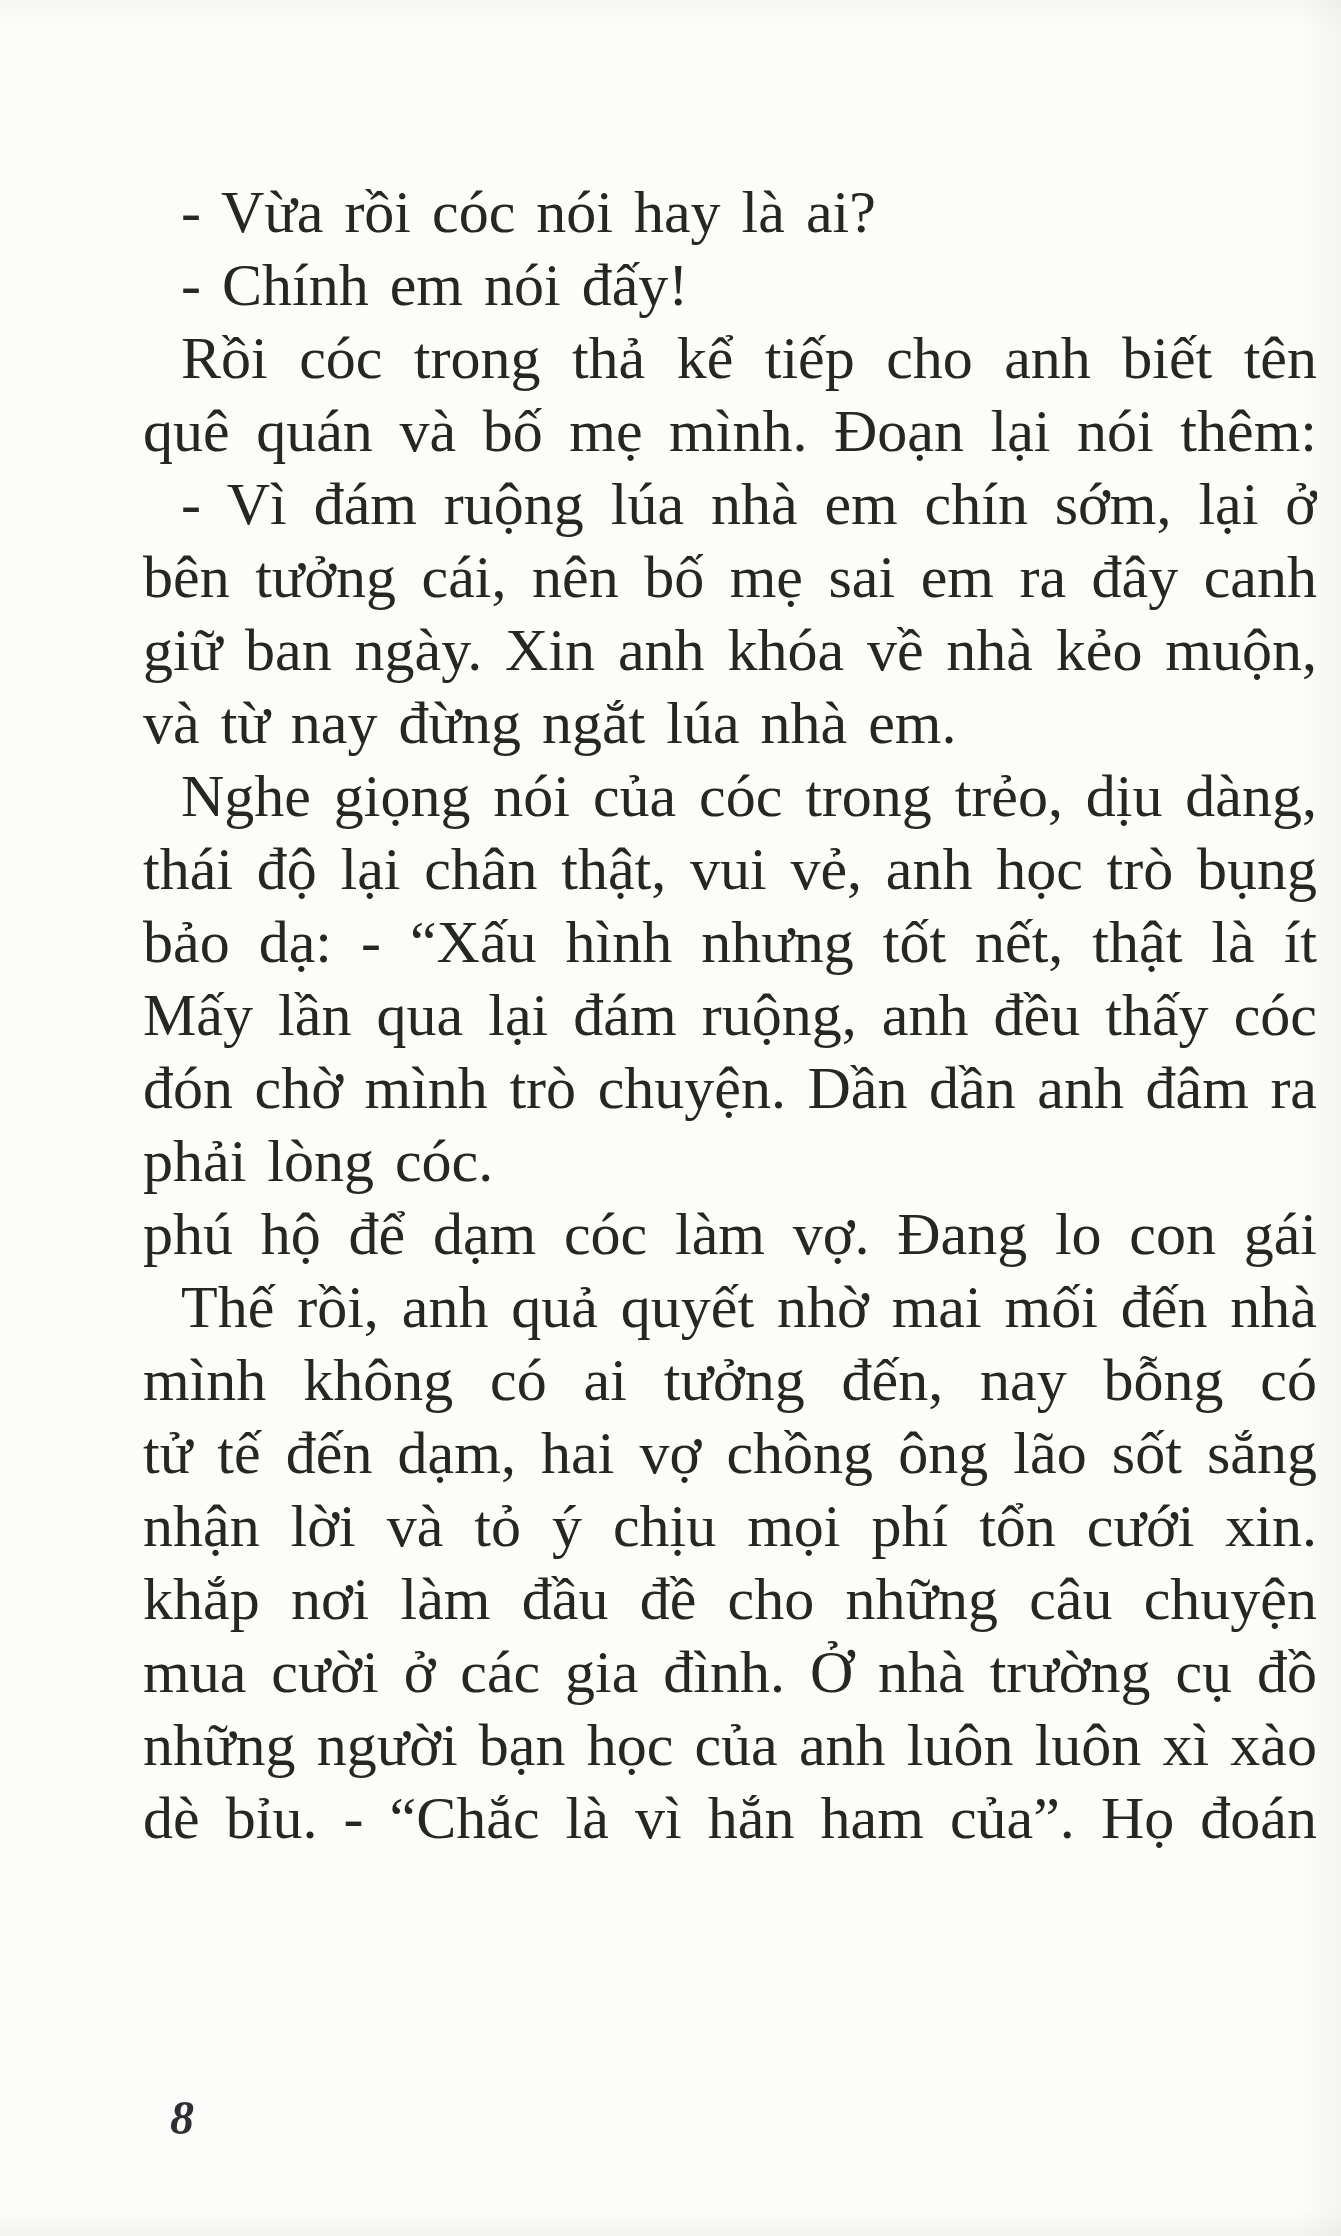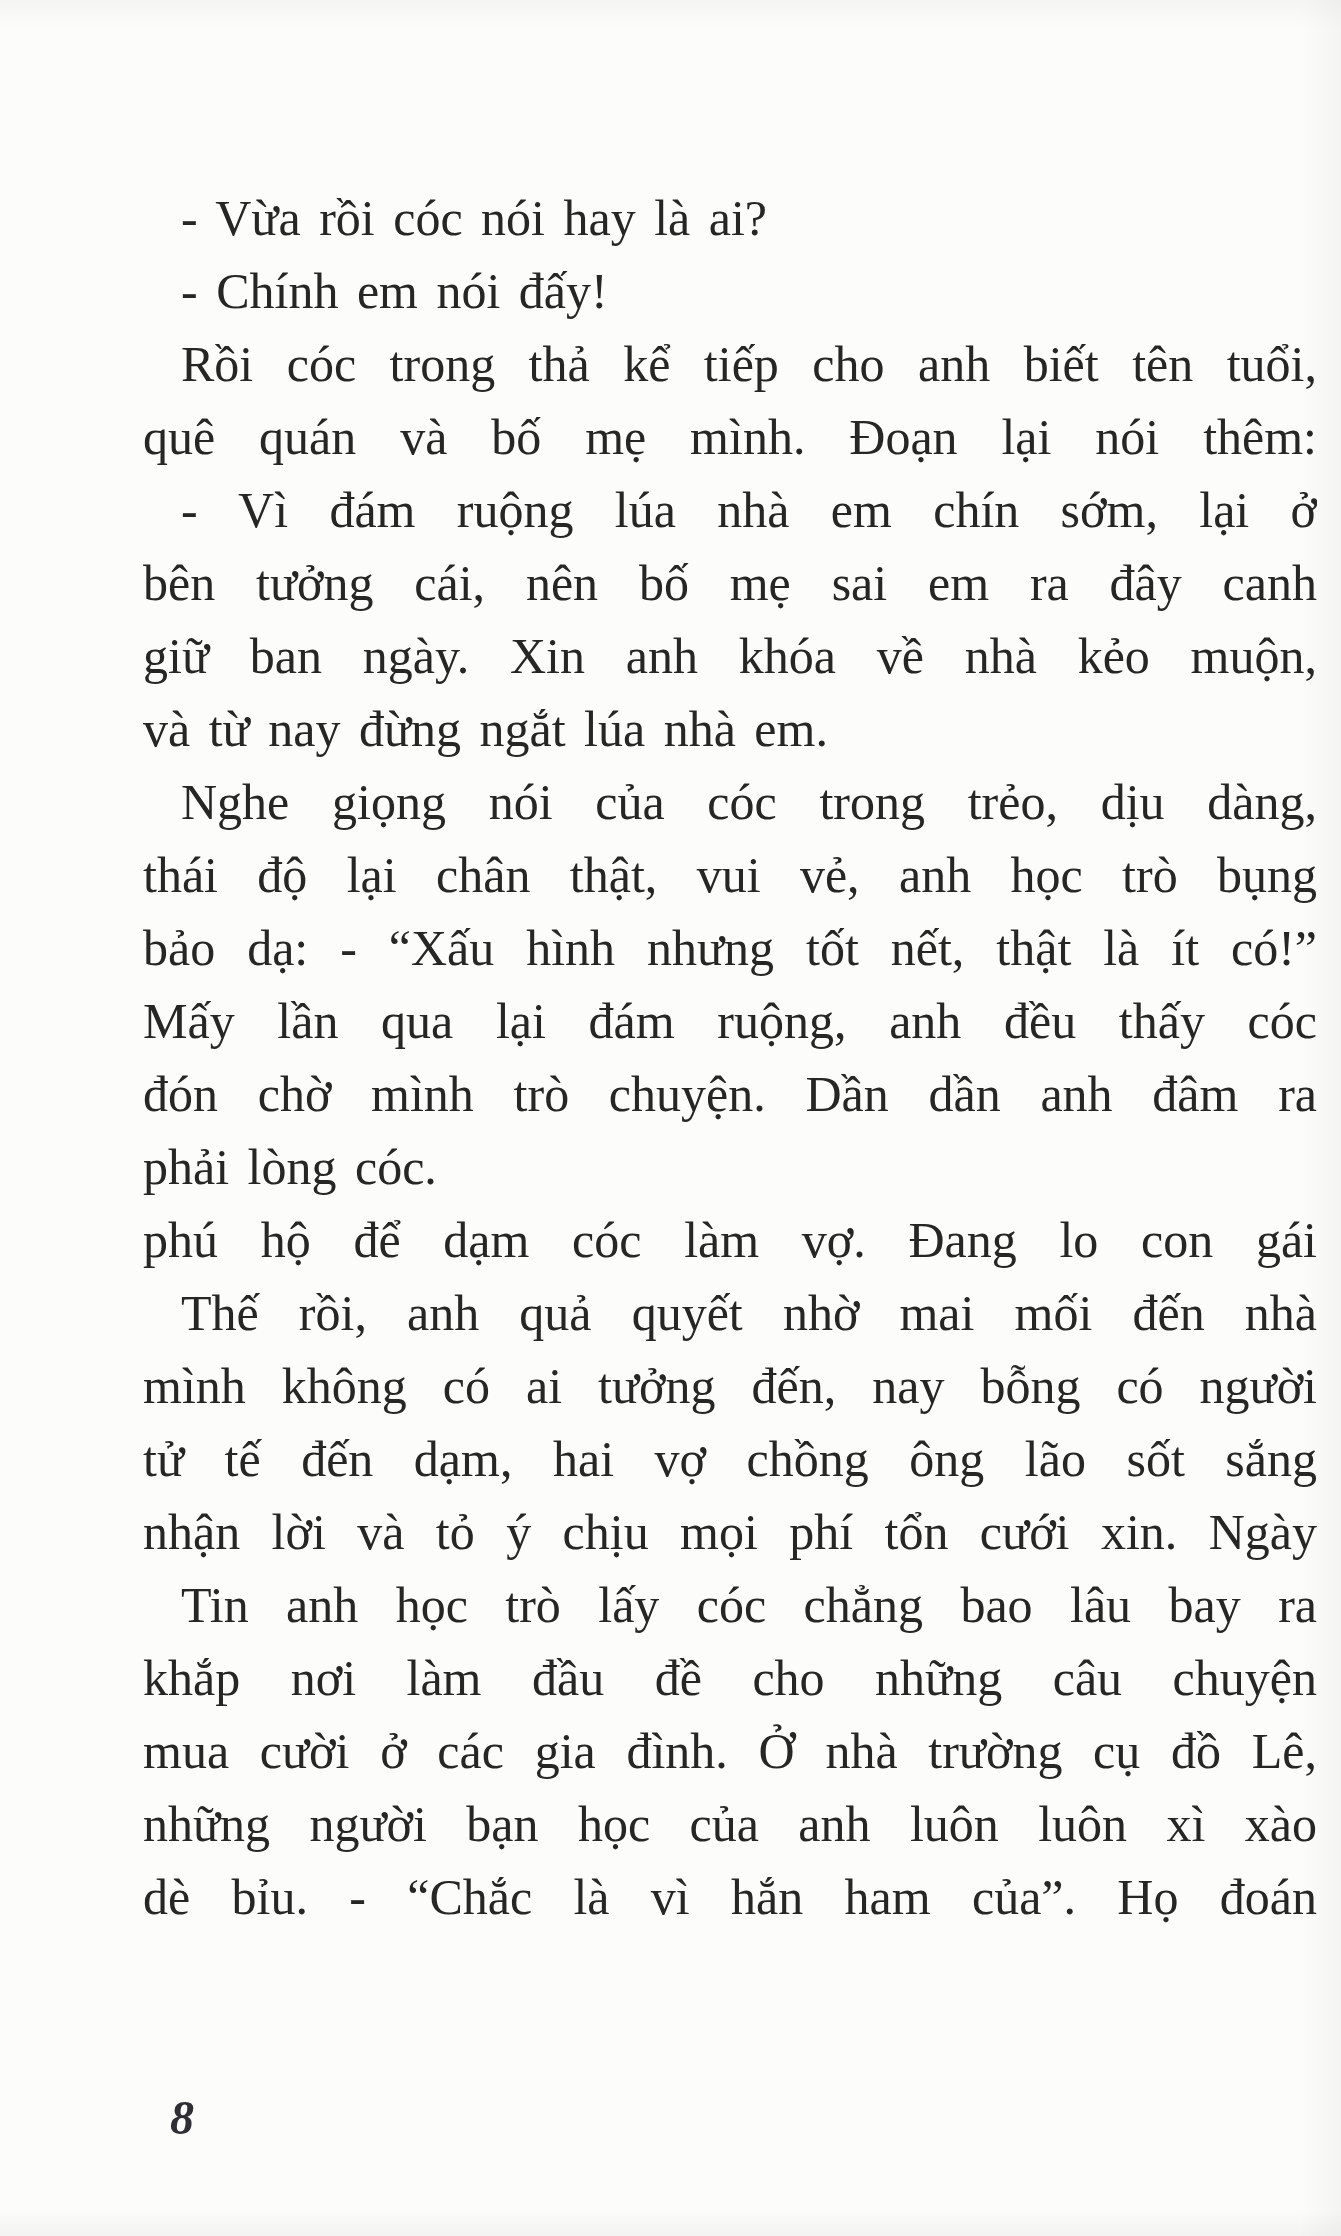--- a/index.html
+++ b/index.html
@@ -24,23 +24,23 @@
     inset: 0;
     pointer-events: none;
     background:
       linear-gradient(to left, rgba(120,120,118,0.06), rgba(0,0,0,0) 40px),
       linear-gradient(to bottom, rgba(120,120,118,0.05), rgba(0,0,0,0) 30px),
       linear-gradient(to top, rgba(120,120,118,0.07), rgba(0,0,0,0) 26px);
   }
   .text-block {
     position: absolute;
     left: 143px;
-    top: 182px;
+    top: 176px;
     width: 1174px;
-    font-size: 50px;
+    font-size: 60px;
     line-height: 73px;
     word-spacing: 6px;
     font-family: Liberation Serif, serif;
   }
   .paragraph {
     margin: 0;
   }
   .line {
     text-align: justify;
     text-align-last: justify;
@@ -95,21 +95,20 @@
         <div class="line last">phải lòng cóc.</div>
       </div>
       <div class="paragraph">
         <div class="line">phú hộ để dạm cóc làm vợ. Đang lo con gái</div>
         <div class="line first">Thế rồi, anh quả quyết nhờ mai mối đến nhà</div>
         <div class="line">mình không có ai tưởng đến, nay bỗng có người</div>
         <div class="line">tử tế đến dạm, hai vợ chồng ông lão sốt sắng</div>
         <div class="line">nhận lời và tỏ ý chịu mọi phí tổn cưới xin. Ngày</div>
       </div>
       <div class="paragraph">
-        <div class="line first">Tin anh học trò lấy cóc chẳng bao lâu bay ra</div>
         <div class="line">khắp nơi làm đầu đề cho những câu chuyện</div>
         <div class="line">mua cười ở các gia đình. Ở nhà trường cụ đồ Lê,</div>
         <div class="line">những người bạn học của anh luôn luôn xì xào</div>
         <div class="line">dè bỉu. - “Chắc là vì hắn ham của”. Họ đoán</div>
       </div>
     </div>
   <div class="page-number">8</div>
 </div>
 
 </body></html>

